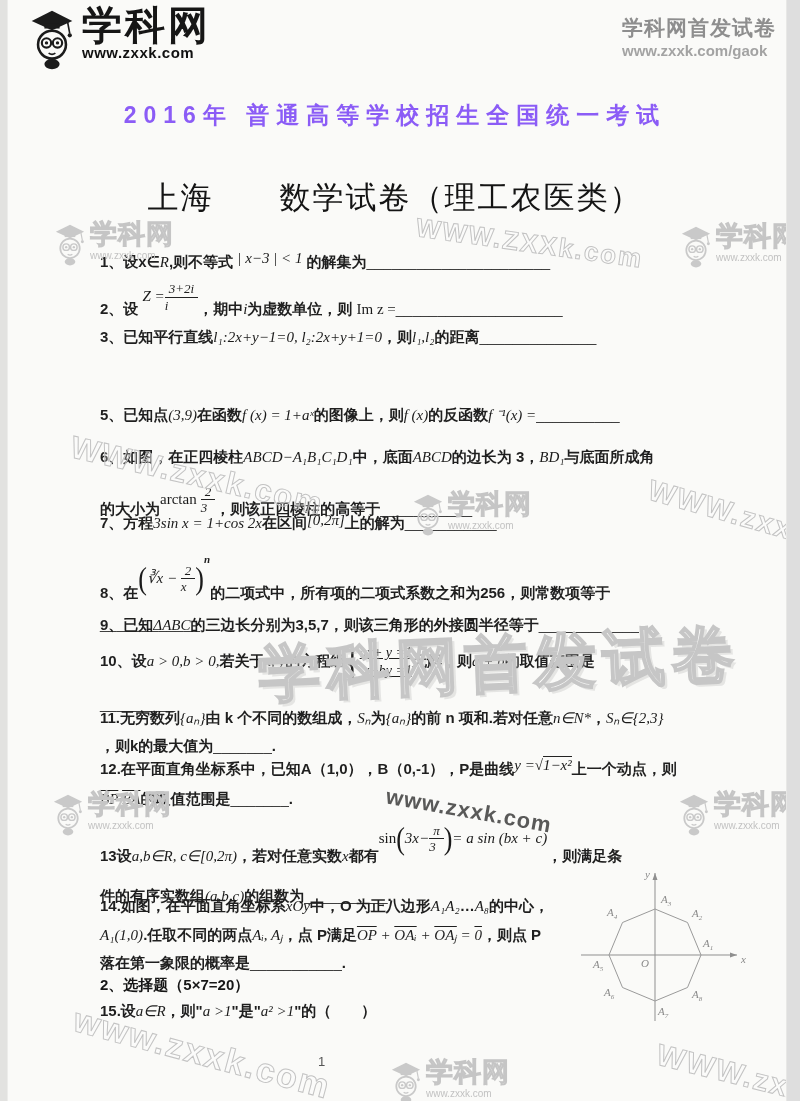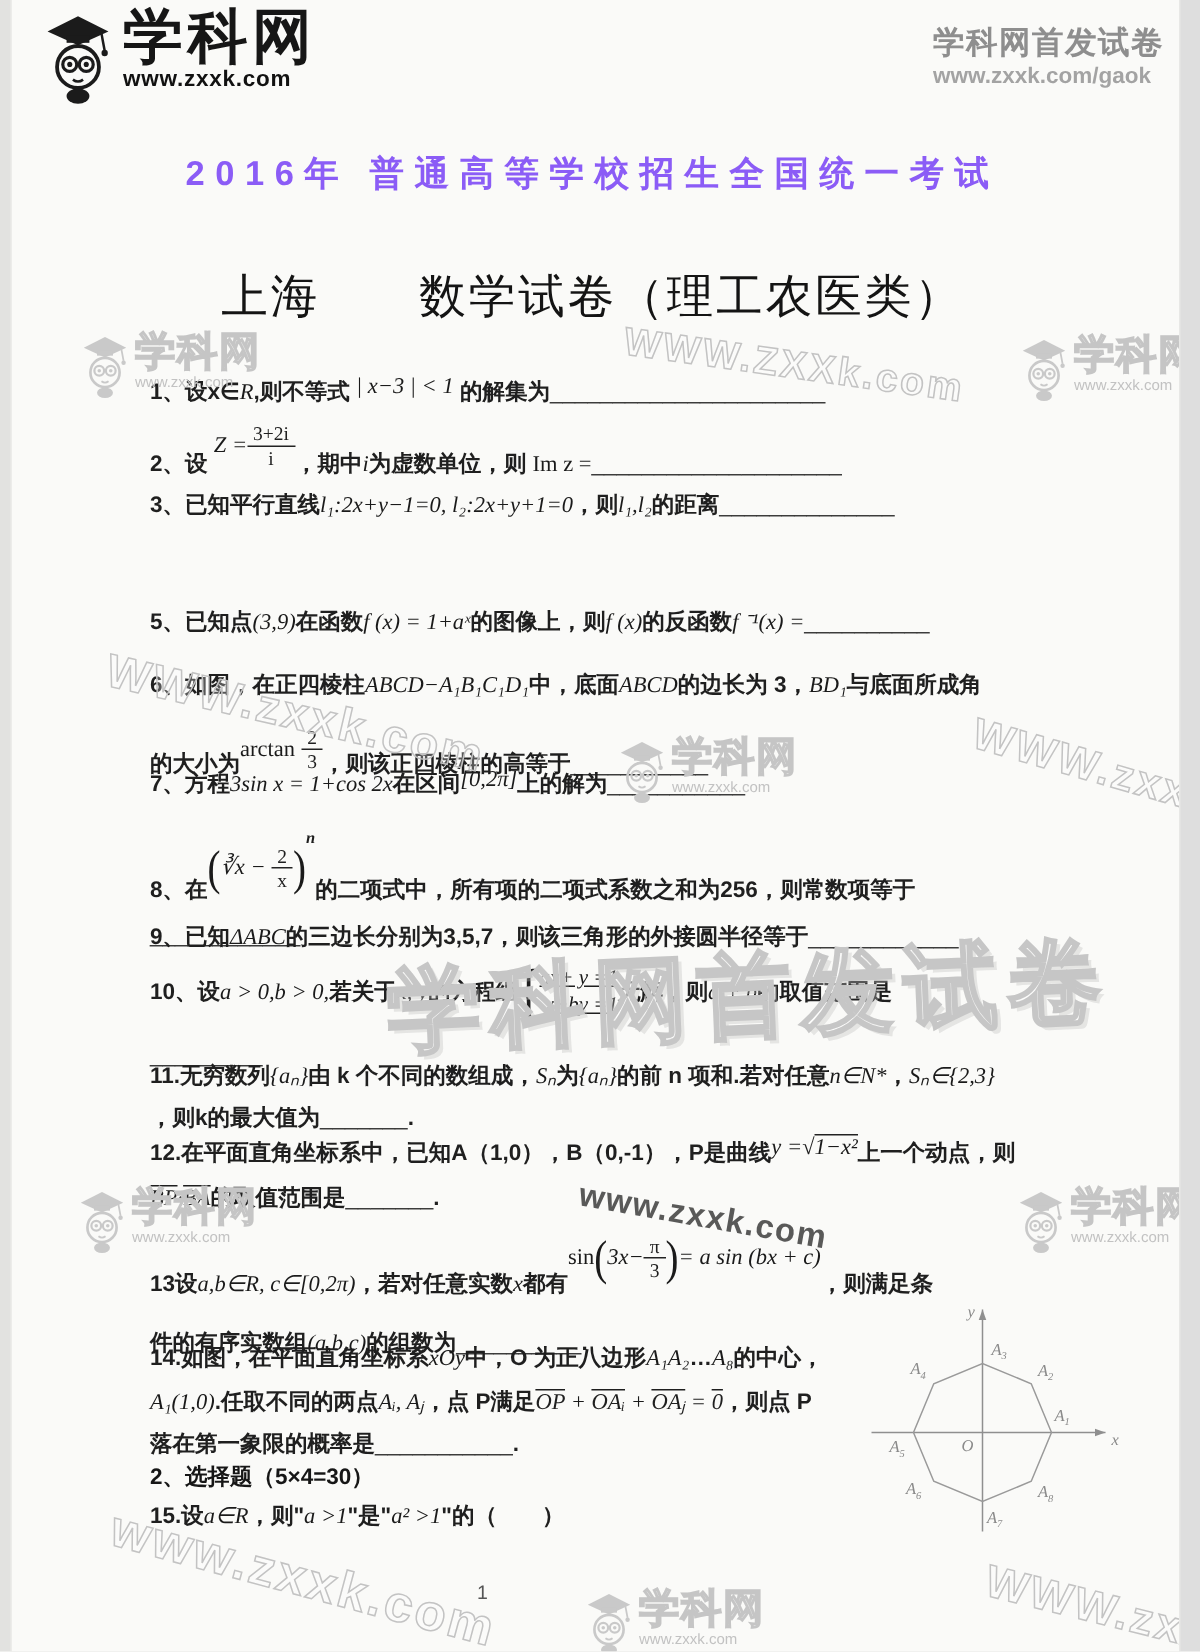--- a/index.html
+++ b/index.html
@@ -27,22 +27,22 @@
           font-weight:normal;letter-spacing:2px;color:#141414;z-index:2;margin-top:36px;}
 
   
   .q{position:absolute;left:100px;width:596px;font-size:15px;line-height:1.45;z-index:2;
      font-weight:600;color:#1f1f1f;}
   .cn{font-family:"Liberation Sans",sans-serif;}
   .m{font-family:"Liberation Serif",serif;font-style:italic;font-weight:normal;color:#1a1a1a;}
   .blankline{font-weight:normal;letter-spacing:0;color:#333;}
   .lift{position:relative;display:inline-block;top:-13px;vertical-align:baseline;}
   .lift2{position:relative;display:inline-block;top:-15px;}
-  .frac{display:inline-block;vertical-align:middle;text-align:center;line-height:1.05;
-        font-family:"Liberation Serif",serif;font-weight:normal;font-size:13px;}
+  .frac{display:inline-block;vertical-align:middle;text-align:left;line-height:1.05;
+        font-family:"Liberation Serif",serif;font-style:italic;font-weight:normal;font-size:13px;}
   .frac .num{display:block;border-bottom:1px solid #222;padding:0 4px 1px;}
   .frac .den{display:block;padding-top:1px;}
   .paren{font-family:"Liberation Serif",serif;font-weight:normal;font-size:26px;vertical-align:middle;
          display:inline-block;transform:scaleY(1.25);color:#1a1a1a;}
   .supn{font-family:"Liberation Serif",serif;font-style:italic;font-size:11px;vertical-align:top;
         position:relative;top:-8px;}
   .sys{display:inline-block;vertical-align:middle;white-space:nowrap;}
   .sys .brace{font-family:"Liberation Serif",serif;font-weight:normal;font-size:30px;vertical-align:middle;
         display:inline-block;transform:scaleY(1.35);}
   .sys .rows{display:inline-block;vertical-align:middle;text-align:right;line-height:1.25;text-decoration:underline;}
@@ -162,21 +162,21 @@
     <span class="cn">13</span><span class="cn">设</span><span class="m">a,b∈R, c∈[0,2π)</span><span class="cn">，若对任意实数</span><span class="m">x</span><span class="cn">都有</span><span class="lift2" style="top:-18px"><span class="m" style="font-style:normal">sin</span><span class="paren">(</span><span class="m">3x−</span><span class="frac"><span class="num">π</span><span class="den">3</span></span><span class="paren">)</span><span class="m">= a sin (bx + c)</span></span><span class="cn">，则满足条</span>
     <div style="margin-top:9px;"><span class="cn">件的有序实数组</span><span class="m">(a,b,c)</span><span class="cn">的组数为</span><span class="blankline">__________</span><span class="cn">.</span></div>
   </div>
 
   <div class="q" style="top:892px;width:490px;line-height:1.9;">
     <span class="cn">14.</span><span class="cn">如图，在平面直角坐标系</span><span class="m">xOy</span><span class="cn">中，O 为正八边形</span><span class="m">A₁A₂</span><span class="cn">…</span><span class="m">A₈</span><span class="cn">的中心，</span><br>
     <span class="m">A₁(1,0)</span><span class="cn">.任取不同的两点</span><span class="m">Aᵢ, Aⱼ</span><span class="cn">，点 P满足</span><span class="vec">OP</span><span class="m"> + </span><span class="vec">OAᵢ</span><span class="m"> + </span><span class="vec">OAⱼ</span><span class="m"> = </span><span class="vec">0</span><span class="cn">，则点 P</span><br>
     <span class="cn">落在第一象限的概率是</span><span class="blankline">___________</span><span class="cn">.</span>
   </div>
 
-  <div class="q sec-label" style="top:974px;">2、选择题（5×4=30）</div>
+  <div class="q sec-label" style="top:974px;">2、选择题（5×7=20）</div>
 
   <div class="q" style="top:1000px;">
     <span class="cn">15.</span><span class="cn">设</span><span class="m">a∈R</span><span class="cn">，则"</span><span class="m">a &gt;1</span><span class="cn">"是"</span><span class="m">a² &gt;1</span><span class="cn">"的（　　）</span>
   </div>
 
   <div id="figure">
     <svg viewBox="0 0 220 172" width="220" height="172" xmlns="http://www.w3.org/2000/svg">
       <g stroke="#8f8f8f" stroke-width="1" fill="none">
         <line x1="6" y1="92" x2="162" y2="92"></line>
         <polygon points="162,92 155,89.5 155,94.5" fill="#8f8f8f" stroke="none"></polygon>

